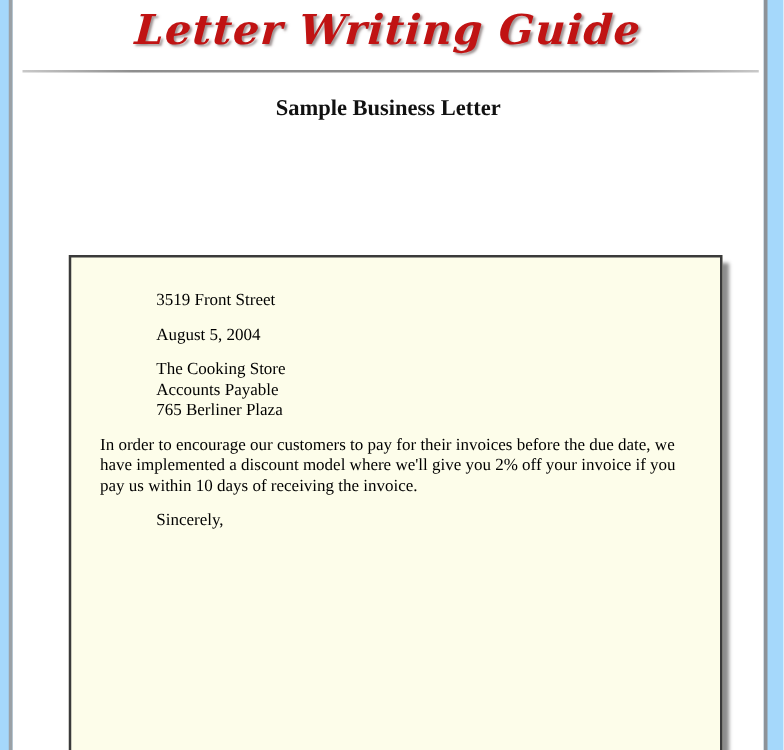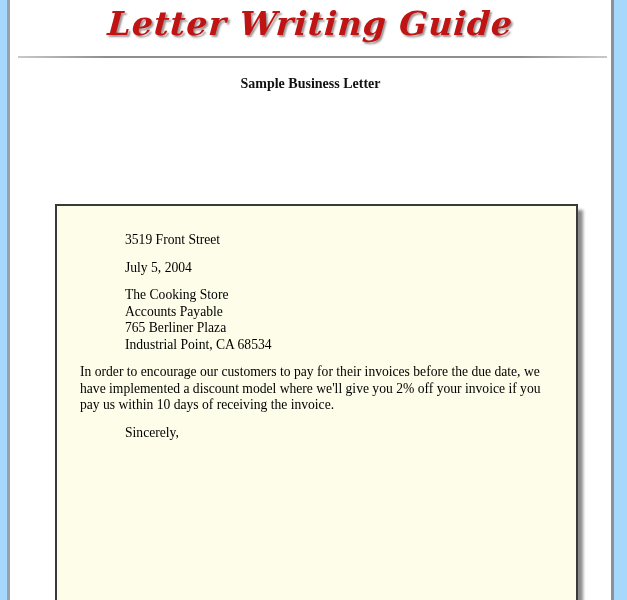--- a/index.html
+++ b/index.html
@@ -47,21 +47,21 @@
   }
   .header-divider {
     position: absolute; left: 18px; top: 56px;
     width: 589px; height: 2px;
     background: linear-gradient(to right, #c9c9c9, #8e8e8e 15%, #8e8e8e 85%, #c9c9c9);
   }
 
   .page-title {
     position: absolute; left: 13px; right: 19px; top: 76px;
     text-align: center;
-    font-size: 14px;
+    font-size: 18px;
     font-weight: bold;
     color: #111111;
   }
 
   
   .letter-paper {
     position: absolute;
     left: 55px; top: 204px;
     width: 523px; height: 560px; 
     background: #fdfdea;
@@ -90,27 +90,26 @@
   <div class="header-divider"></div>
 
   <div class="page-title">Sample Business Letter</div>
 
   <div class="letter-paper">
 
     <div class="block">
       <div>3519 Front Street</div>
     </div>
 
-    <div class="block">July 5, 2004</div>
+    <div class="block">August 5, 2004</div>
 
     <div class="block">
       <div>The Cooking Store</div>
       <div>Accounts Payable</div>
       <div>765 Berliner Plaza</div>
-      <div>Industrial Point, CA 68534</div>
     </div>
 
 
 
     <p>In order to encourage our customers to pay for their invoices before the due date, we have implemented a discount model where we'll give you 2% off your invoice if you pay us within 10 days of receiving the invoice.</p>
 
 
     <div class="block">Sincerely,</div>
 
   </div>

